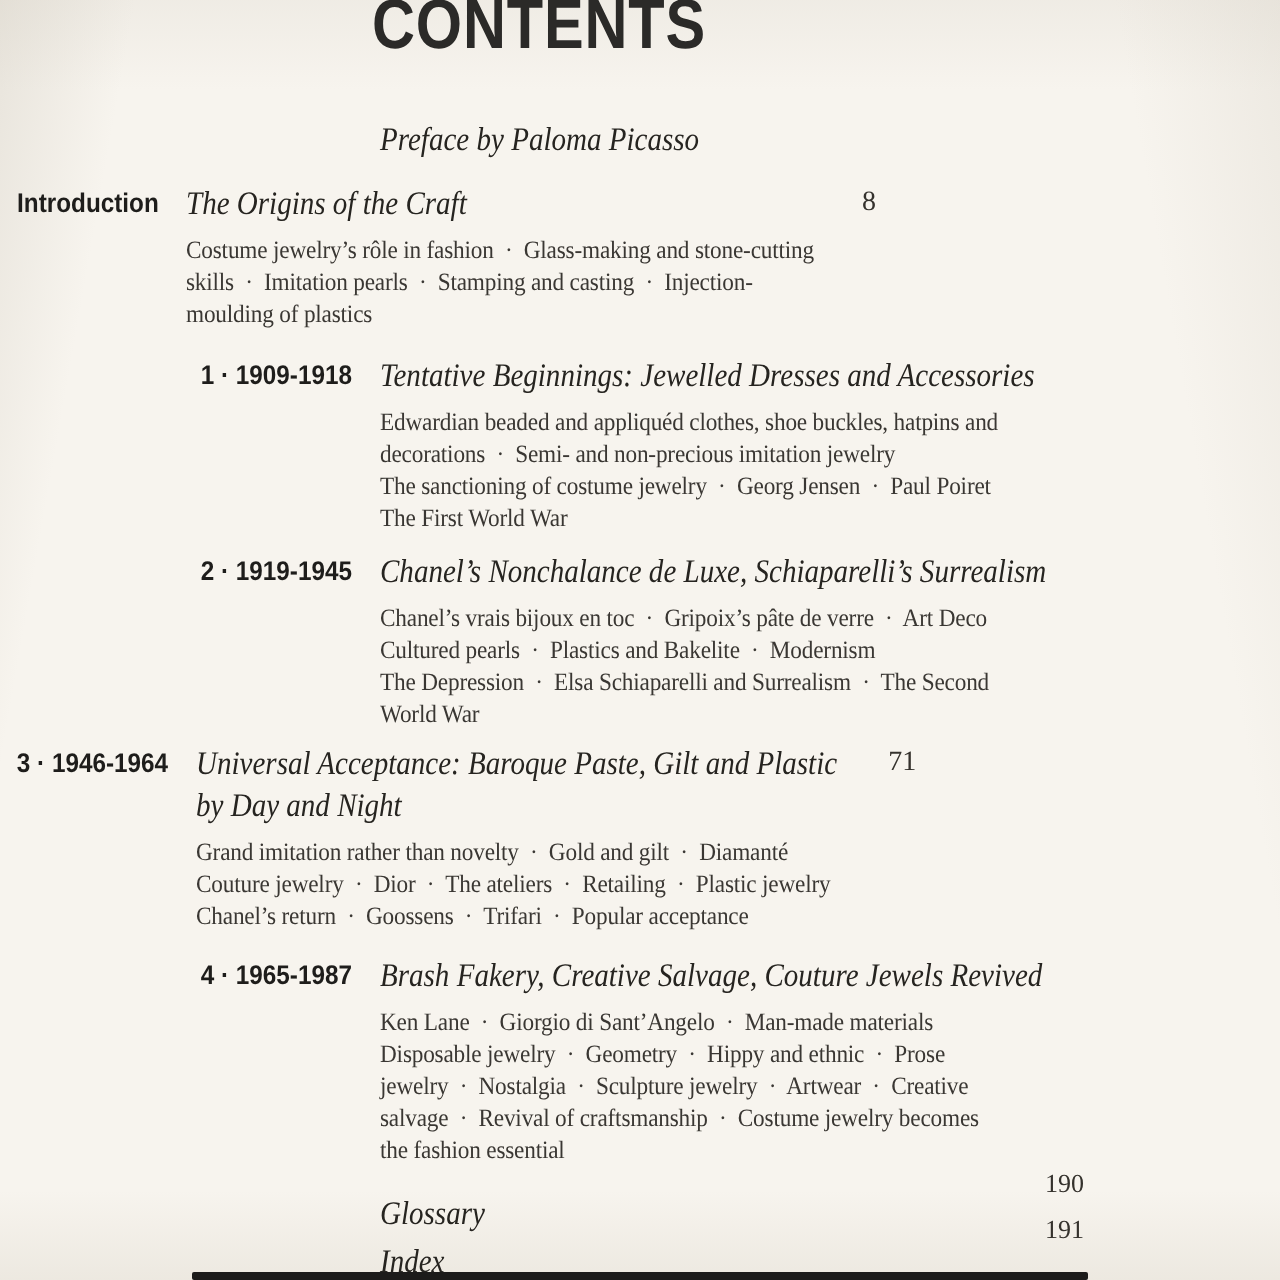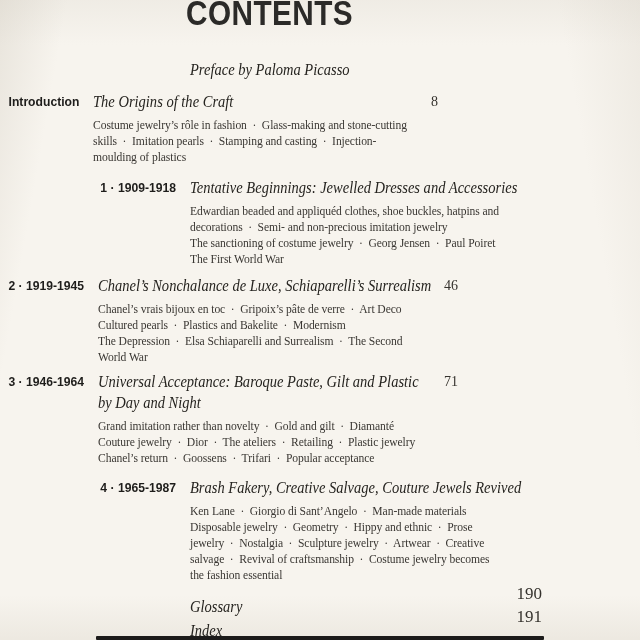--- a/index.html
+++ b/index.html
@@ -103,21 +103,21 @@
 
   .backmatter-title {
     position: absolute;
     left: 190px;
   }
 
   .backmatter-page {
     position: absolute;
     right: 98px;
     text-align: right;
-    font-size: 17px;
+    font-size: 13px;
     color: #35322d;
   }
 
   .photo-edge {
     position: absolute;
     left: 96px;
     width: 448px;
     bottom: 0;
     height: 4px;
     background: #1c1b1a;
@@ -165,21 +165,20 @@
     <div class="col-label">2 · 1919-1945</div>
     <div class="col-main">
       <div class="toc-title">Chanel’s Nonchalance de Luxe, Schiaparelli’s Surrealism</div>
       <div class="desc">
         <div class="desc-line">Chanel’s vrais bijoux en toc  ·  Gripoix’s pâte de verre  ·  Art Deco</div>
         <div class="desc-line">Cultured pearls  ·  Plastics and Bakelite  ·  Modernism</div>
         <div class="desc-line">The Depression  ·  Elsa Schiaparelli and Surrealism  ·  The Second</div>
         <div class="desc-line">World War</div>
       </div>
     </div>
-    <div class="col-page">46</div>
   </div>
 
   <div class="section" style="top:371px">
     <div class="col-label">3 · 1946-1964</div>
     <div class="col-main">
       <div class="toc-title">Universal Acceptance: Baroque Paste, Gilt and Plastic</div>
       <div class="toc-title">by Day and Night</div>
       <div class="desc">
         <div class="desc-line">Grand imitation rather than novelty  ·  Gold and gilt  ·  Diamanté</div>
         <div class="desc-line">Couture jewelry  ·  Dior  ·  The ateliers  ·  Retailing  ·  Plastic jewelry</div>

